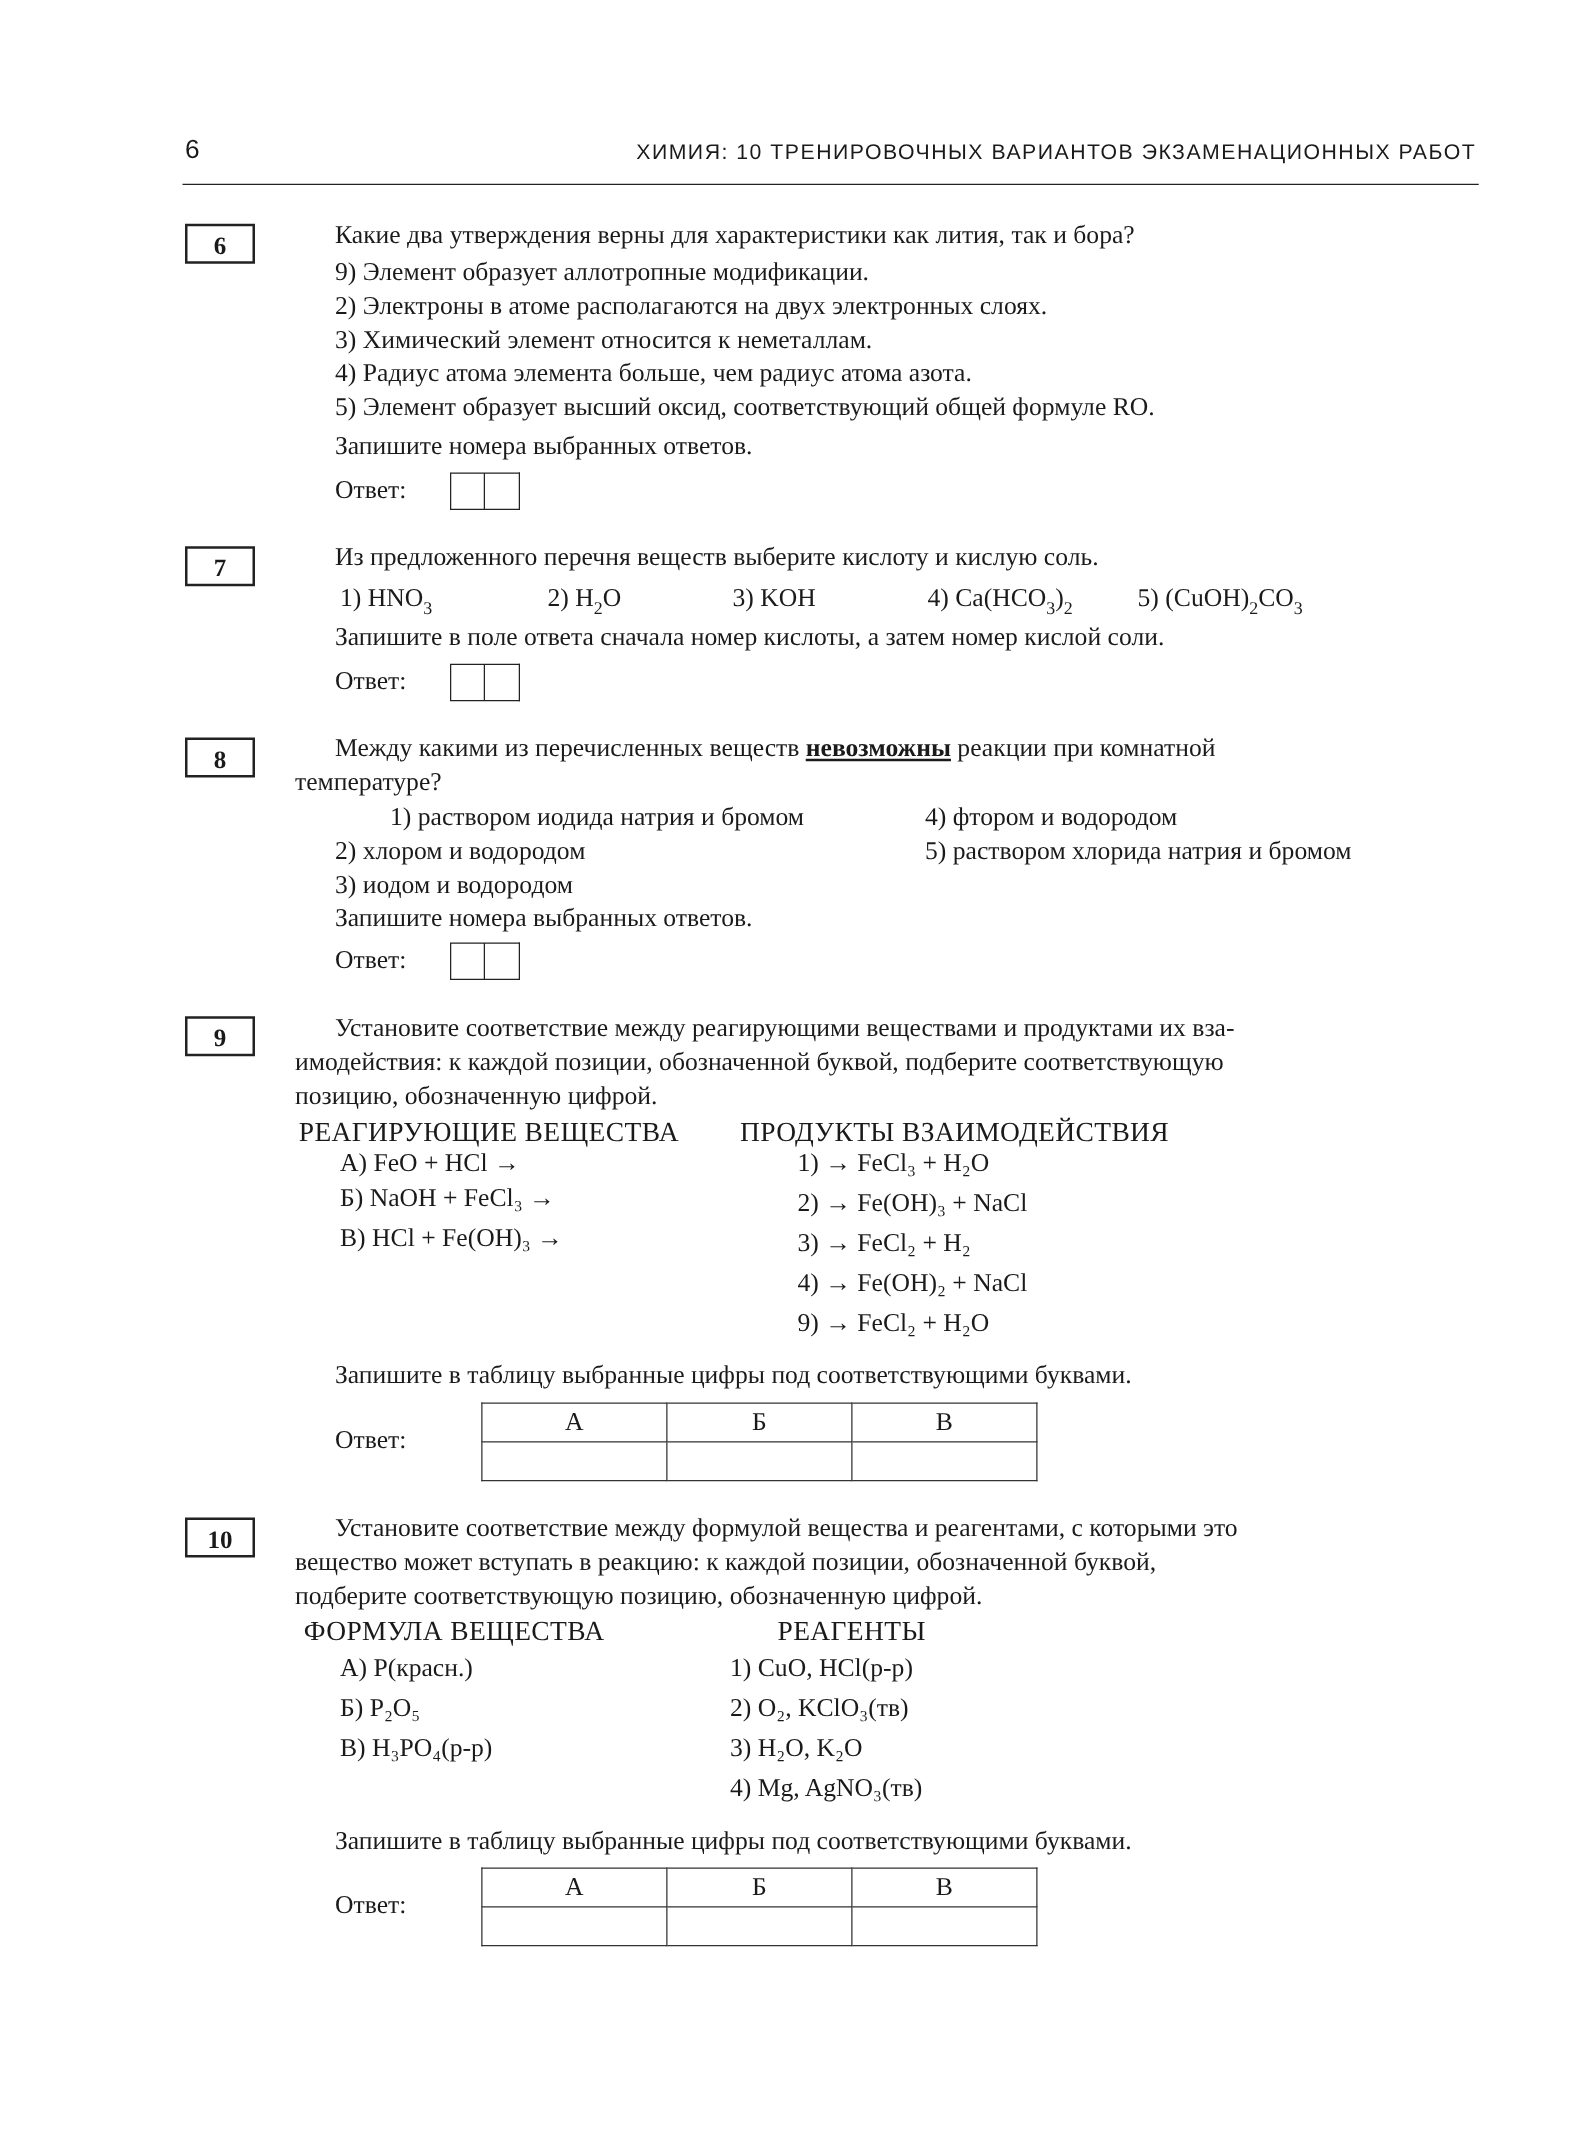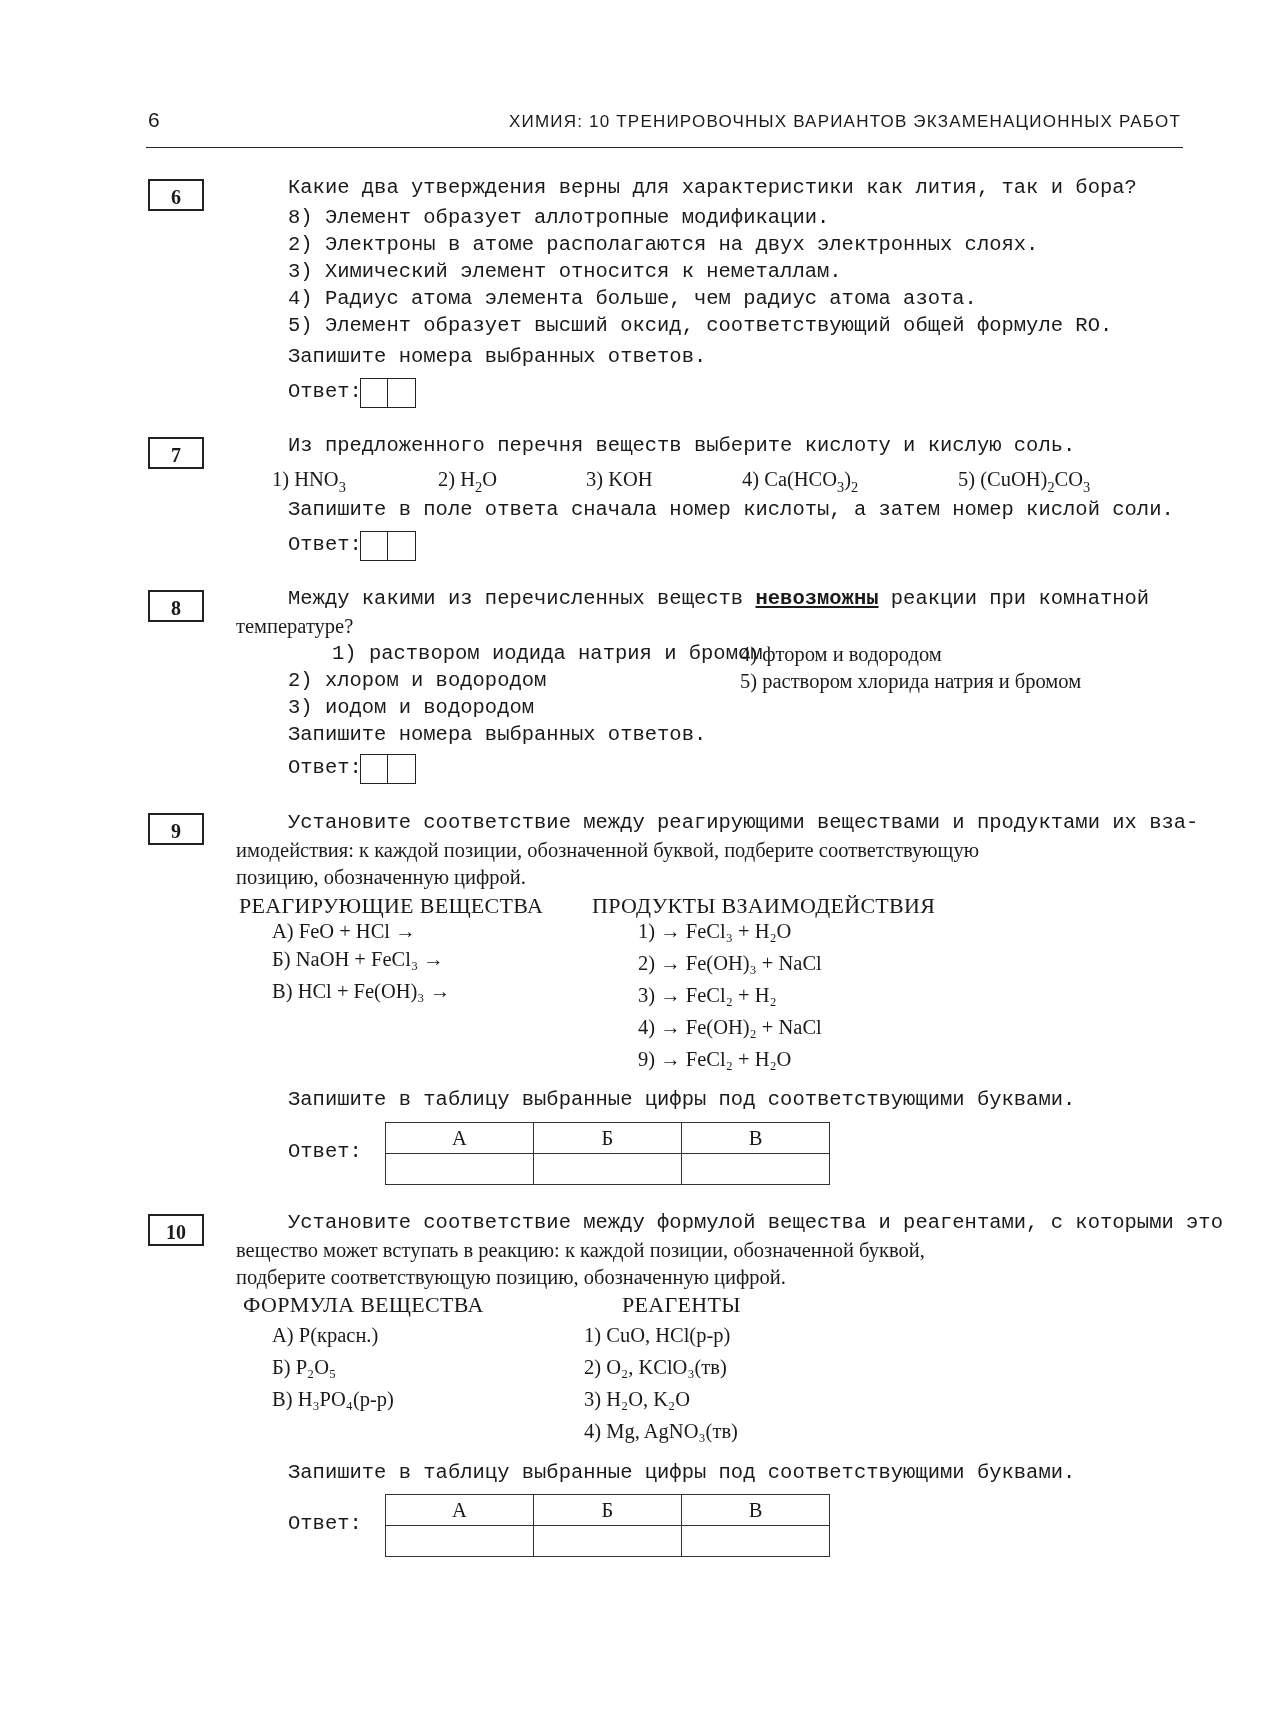--- a/index.html
+++ b/index.html
@@ -3,59 +3,59 @@
 <meta charset="utf-8">
 <style>
   html, body { margin: 0; padding: 0; background: #ffffff; }
   body { width: 1269px; height: 1713px; position: relative; font-family: "Liberation Serif", "DejaVu Serif", serif; color: #1a1a1a; }
   .abs { position: absolute; }
   .header-num { left: 148px; top: 108px; font-family: "Liberation Sans", "DejaVu Sans", sans-serif; font-size: 21px; }
   .header-title { right: 88px; top: 112px; font-family: "Liberation Sans", "DejaVu Sans", sans-serif; font-size: 17px; letter-spacing: 1.2px; }
   .header-rule { left: 146px; top: 147px; width: 1037px; height: 0; border-top: 1.5px solid #222; }
   .qnum { left: 148px; width: 56px; height: 32px; border: 2px solid #222; font-weight: bold; font-size: 20px; text-align: center; line-height: 32px; box-sizing: border-box; }
   .line { font-size: 20.5px; white-space: nowrap; line-height: 26px; }
-  .indent { left: 288px; font-family: Liberation Mono, monospace; }
+  .indent { left: 268px; }
   .left { left: 236px; }
   sub { font-size: 70%; vertical-align: -6px; line-height: 0; }
   .ansbox { display: flex; }
   .ansbox .cell { width: 28px; height: 30px; border: 1.5px solid #222; box-sizing: border-box; }
   .ansbox .cell + .cell { border-left: none; }
   .caps { font-size: 22px; letter-spacing: 0.3px; }
   table.ans { border-collapse: collapse; }
   table.ans td { width: 147px; border: 1.5px solid #333; text-align: center; font-size: 20.5px; height: 30px; padding: 0; }
   .u { text-decoration: underline; font-weight: bold; }
 </style>
 </head>
 <body>
 
 <div class="abs header-num">6</div>
 <div class="abs header-title">ХИМИЯ: 10 ТРЕНИРОВОЧНЫХ ВАРИАНТОВ ЭКЗАМЕНАЦИОННЫХ РАБОТ</div>
 <div class="abs header-rule"></div>
 
 <div class="abs qnum" style="top:179px;">6</div>
 <div class="abs line indent" style="top:175px;">Какие два утверждения верны для характеристики как лития, так и бора?</div>
-<div class="abs line indent" style="top:205px;">8) Элемент образует аллотропные модификации.</div>
+<div class="abs line indent" style="top:205px;">9) Элемент образует аллотропные модификации.</div>
 <div class="abs line indent" style="top:232px;">2) Электроны в атоме располагаются на двух электронных слоях.</div>
 <div class="abs line indent" style="top:259px;">3) Химический элемент относится к неметаллам.</div>
 <div class="abs line indent" style="top:286px;">4) Радиус атома элемента больше, чем радиус атома азота.</div>
 <div class="abs line indent" style="top:313px;">5) Элемент образует высший оксид, соответствующий общей формуле RO.</div>
 <div class="abs line indent" style="top:344px;">Запишите номера выбранных ответов.</div>
 <div class="abs line indent" style="top:379px;">Ответ:</div>
 <div class="abs ansbox" style="left:360px; top:378px;">
   <div class="cell"></div>
   <div class="cell"></div>
 </div>
 
 <div class="abs qnum" style="top:437px;">7</div>
 <div class="abs line indent" style="top:433px;">Из предложенного перечня веществ выберите кислоту и кислую соль.</div>
 <div class="abs line" style="left:272px; top:466px;"><span>1) HNO</span><sub>3</sub></div>
 <div class="abs line" style="left:438px; top:466px;"><span>2) H</span><sub>2</sub><span>O</span></div>
 <div class="abs line" style="left:586px; top:466px;"><span>3) KOH</span></div>
 <div class="abs line" style="left:742px; top:466px;"><span>4) Ca(HCO</span><sub>3</sub><span>)</span><sub>2</sub></div>
-<div class="abs line" style="left:958px; top:466px;"><span>5) (CuOH)</span><sub>2</sub><span>CO</span><sub>3</sub></div>
+<div class="abs line" style="left:910px; top:466px;"><span>5) (CuOH)</span><sub>2</sub><span>CO</span><sub>3</sub></div>
 <div class="abs line indent" style="top:497px;">Запишите в поле ответа сначала номер кислоты, а затем номер кислой соли.</div>
 <div class="abs line indent" style="top:532px;">Ответ:</div>
 <div class="abs ansbox" style="left:360px; top:531px;">
   <div class="cell"></div>
   <div class="cell"></div>
 </div>
 
 <div class="abs qnum" style="top:590px;">8</div>
 <div class="abs line indent" style="top:586px;"><span>Между какими из перечисленных веществ </span><span class="u">невозможны</span><span> реакции при комнатной</span></div>
 <div class="abs line left" style="top:613px;">температуре?</div>

